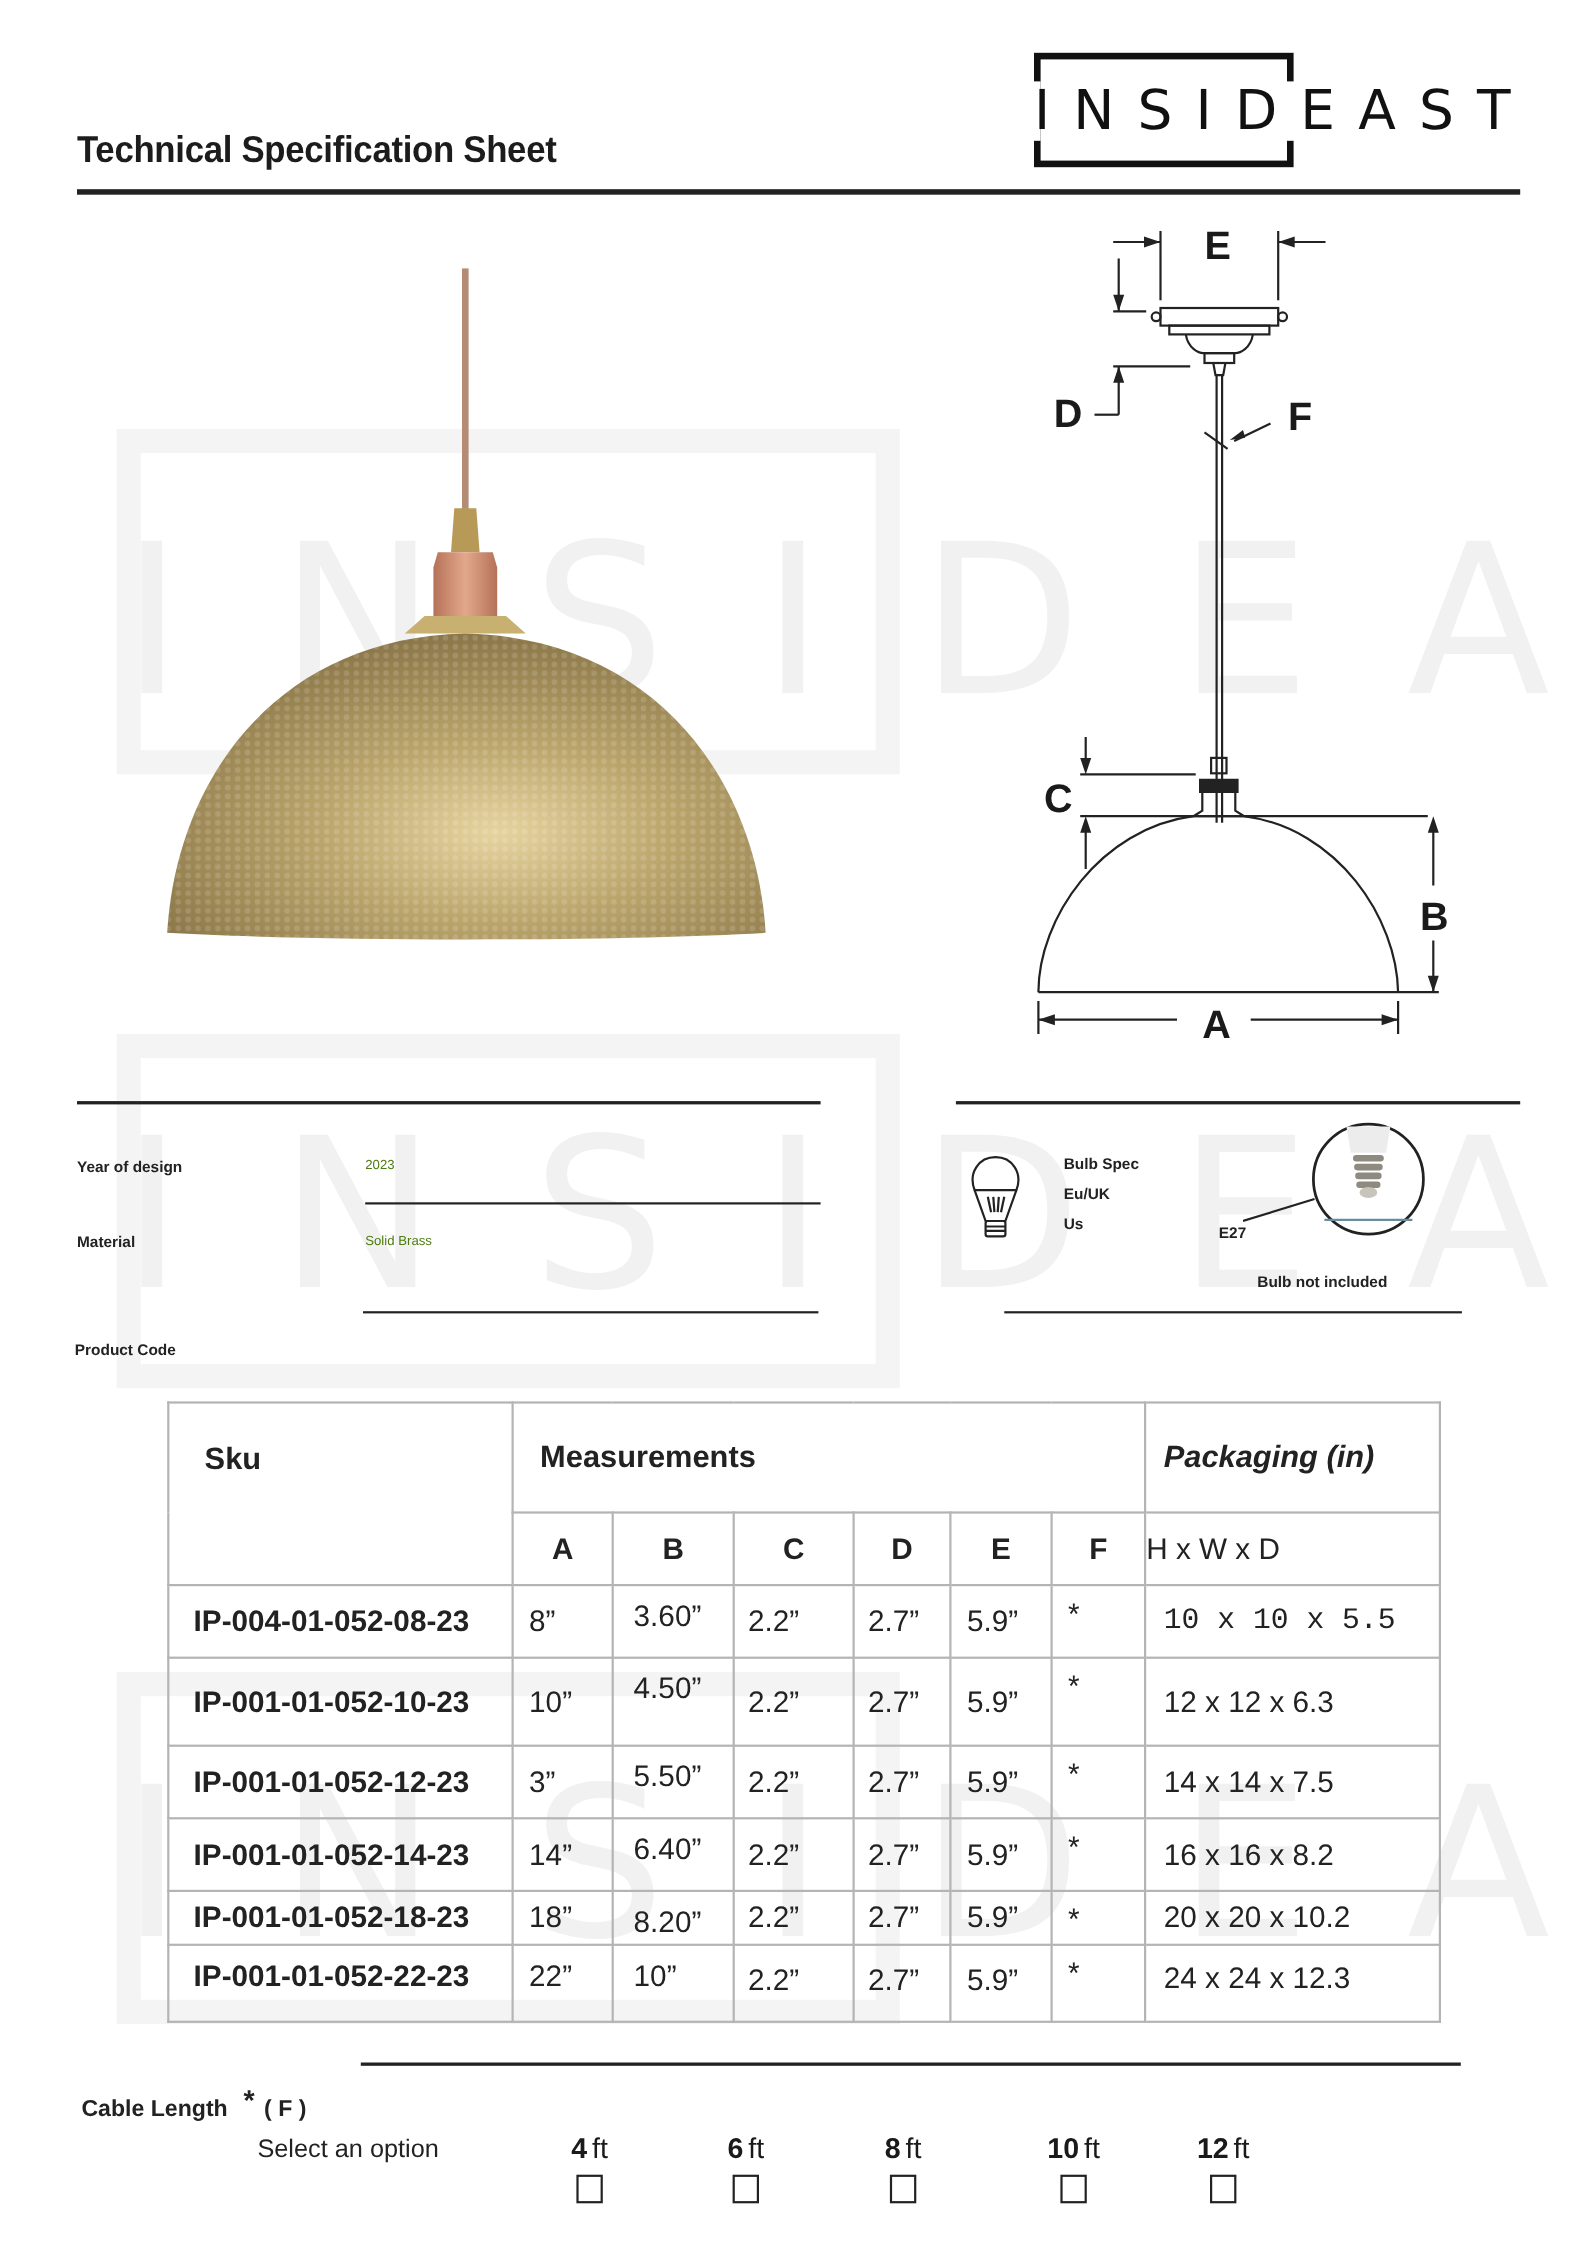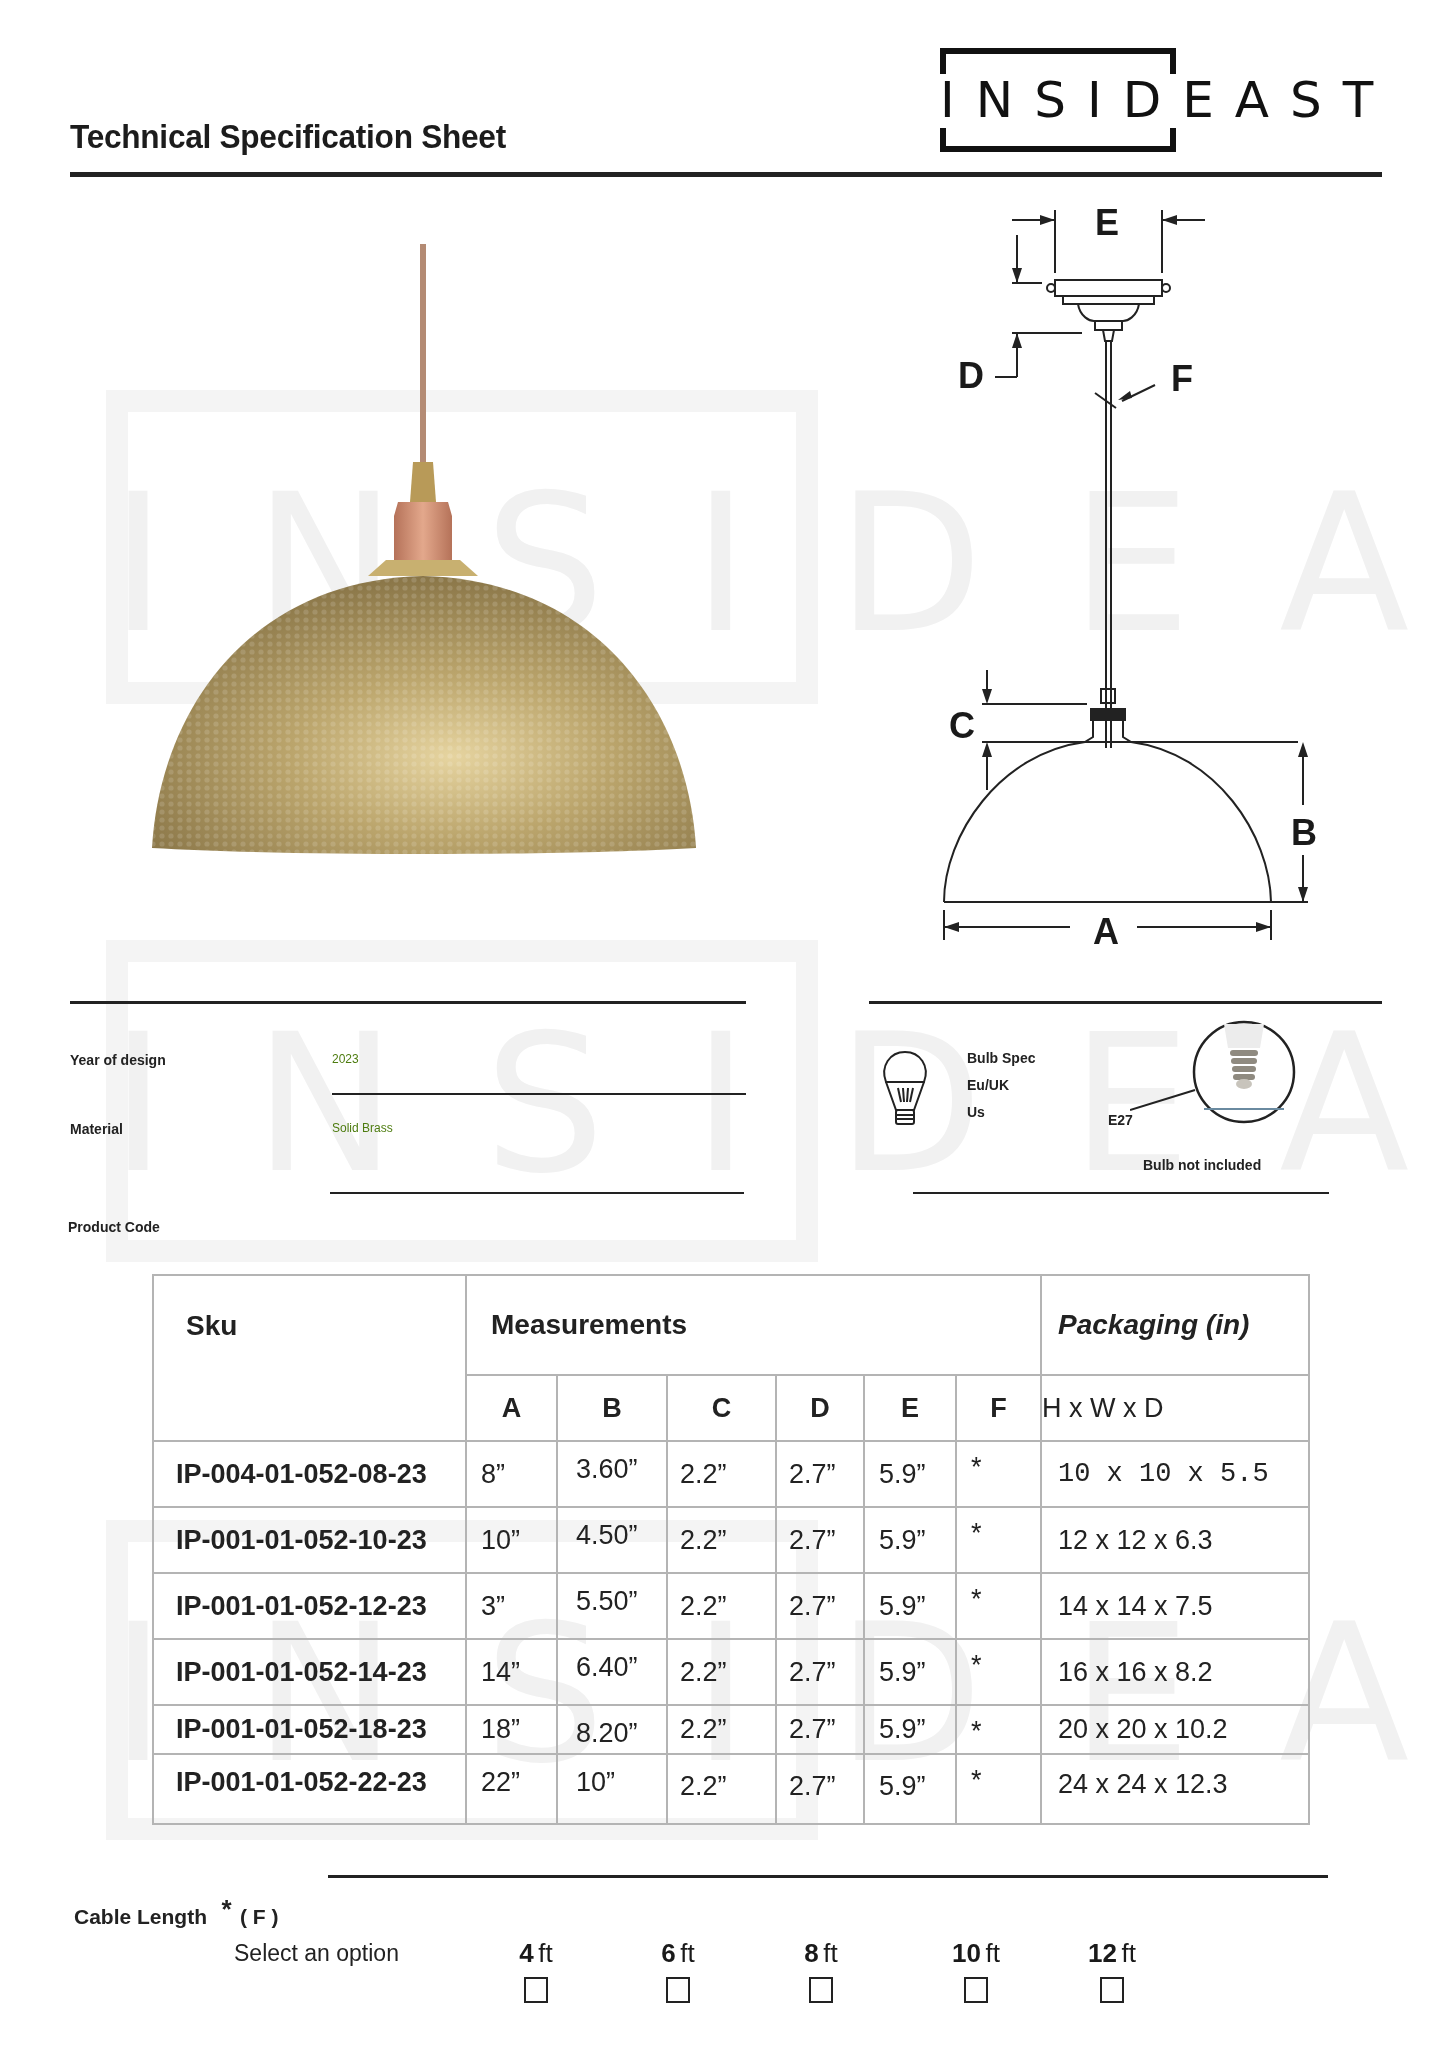--- a/index.html
+++ b/index.html
@@ -231,21 +231,21 @@
   <tr style="height:66px;">
     <td class="sku">IP-004-01-052-08-23</td>
     <td style="padding-left:14px;">8”</td>
     <td style="padding-left:18px;vertical-align:top;padding-top:12px;">3.60”</td>
     <td style="padding-left:12px;">2.2”</td>
     <td style="padding-left:12px;">2.7”</td>
     <td style="padding-left:14px;">5.9”</td>
     <td style="padding-left:14px;vertical-align:top;padding-top:10px;">*</td>
     <td style="padding-left:16px;font-family:Liberation Mono, monospace;">10 x 10 x 5.5</td>
   </tr>
-  <tr style="height:66px;padding-left:44px;">
+  <tr style="height:80px;padding-left:44px;">
     <td class="sku">IP-001-01-052-10-23</td>
     <td style="padding-left:14px;">10”</td>
     <td style="padding-left:18px;vertical-align:top;padding-top:12px;">4.50”</td>
     <td style="padding-left:12px;">2.2”</td>
     <td style="padding-left:12px;">2.7”</td>
     <td style="padding-left:14px;">5.9”</td>
     <td style="padding-left:14px;vertical-align:top;padding-top:10px;">*</td>
     <td style="padding-left:16px;">12 x 12 x 6.3</td>
   </tr>
   <tr style="height:66px;">

